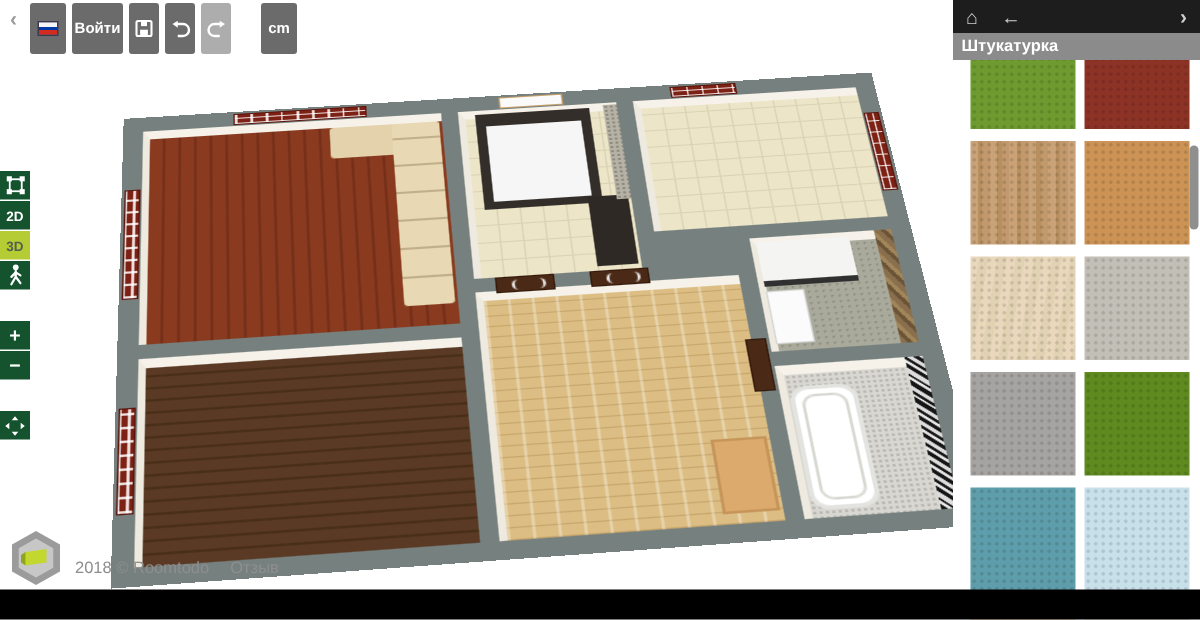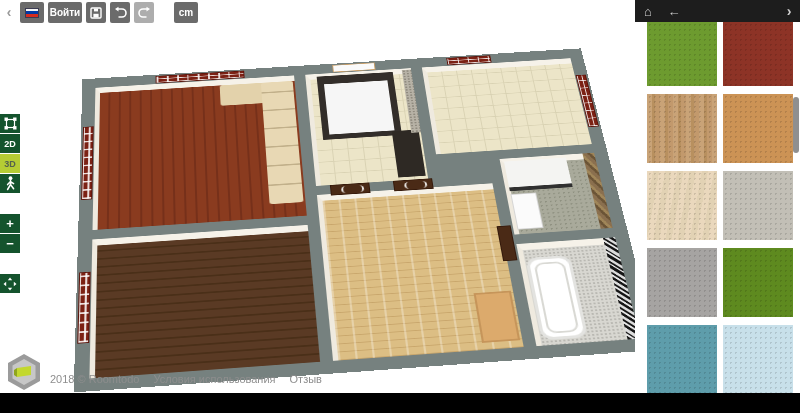--- a/index.html
+++ b/index.html
@@ -2,21 +2,21 @@
 <html><head>
 <meta charset="utf-8">
 <style>
   * { margin:0; padding:0; box-sizing:border-box; }
   html,body { width:800px; height:413px; overflow:hidden; background:#000;
               font-family:"Liberation Sans", sans-serif; }
   .stage { position:relative; width:800px; height:413px; background:#fff; overflow:hidden; }
 
   
   .toolbar { position:absolute; top:2px; left:2px; display:flex; align-items:flex-start; gap:4px; z-index:30; }
-  .tb-btn { height:21px; background:#6b6b6b; border-radius:2px; color:#fff;
+  .tb-btn { height:34px; background:#6b6b6b; border-radius:2px; color:#fff;
             display:flex; align-items:center; justify-content:center;
             font-size:10px; font-weight:bold; cursor:pointer; }
   .tb-back { width:14px; height:19px; background:transparent; color:#9a9a9a; font-size:14px; font-weight:bold;
              display:flex; align-items:center; justify-content:center; }
   .tb-flag { width:24px; }
   .flag { width:14px; height:10px; border:1px solid #3a3a52; display:flex; flex-direction:column; }
   .flag i { flex:1; display:block; }
   .flag i:nth-child(1){background:#f5f5f5;} .flag i:nth-child(2){background:#0039a6;} .flag i:nth-child(3){background:#d52b1e;}
   .tb-login { width:34px; }
   .tb-ico { width:20px; }
@@ -221,21 +221,20 @@
 
   <div class="footer">
     <svg width="36" height="38" viewBox="0 0 36 38">
       <polygon points="18,1 34,10 34,28 18,37 2,28 2,10" fill="#9b9b9b"></polygon>
       <polygon points="18,6 29.5,12.5 29.5,25.5 18,32 6.5,25.5 6.5,12.5" fill="#c7c7c7"></polygon>
       <polygon points="11,15 25,13 25,22 11,24" fill="#c3d82e"></polygon>
       <polygon points="11,15 11,24 8,22 8,17" fill="#8fa51e"></polygon>
     </svg>
     <div class="f-text">
       <span>2018 © Roomtodo</span>
-      <span class="f-link">Условия использования</span>
       <span class="f-link">Отзыв</span>
     </div>
   </div>
 
   <div class="panel">
     <div class="tex-grid">
         <div class="swatch" style="background: rgb(109, 155, 47);"></div>
         <div class="swatch" style="background: rgb(141, 51, 38);"></div>
         <div class="swatch" style="background: repeating-linear-gradient(90deg, rgb(201, 163, 119) 0px, rgb(201, 163, 119) 5px, rgb(184, 144, 95) 5px, rgb(184, 144, 95) 8px, rgb(194, 153, 108) 8px, rgb(194, 153, 108) 13px);"></div>
         <div class="swatch" style="background: rgb(204, 147, 85);"></div>
@@ -246,17 +245,18 @@
         <div class="swatch" style="background: rgb(94, 157, 171);"></div>
         <div class="swatch" style="background: rgb(200, 224, 234);"></div>
         <div class="swatch" style="background: rgb(217, 185, 122);"></div>
         <div class="swatch" style="background: rgb(230, 223, 202);"></div>
       </div>
     <div class="panel-head">
       <div class="ph-home">⌂</div>
       <div class="ph-back">←</div>
       <div class="ph-next">›</div>
     </div>
+    <div class="panel-title">Штукатурка</div>
     <div class="pscroll"></div>
   </div>
 
   <div class="blackbar"></div>
 </div>
 
 </body></html>

